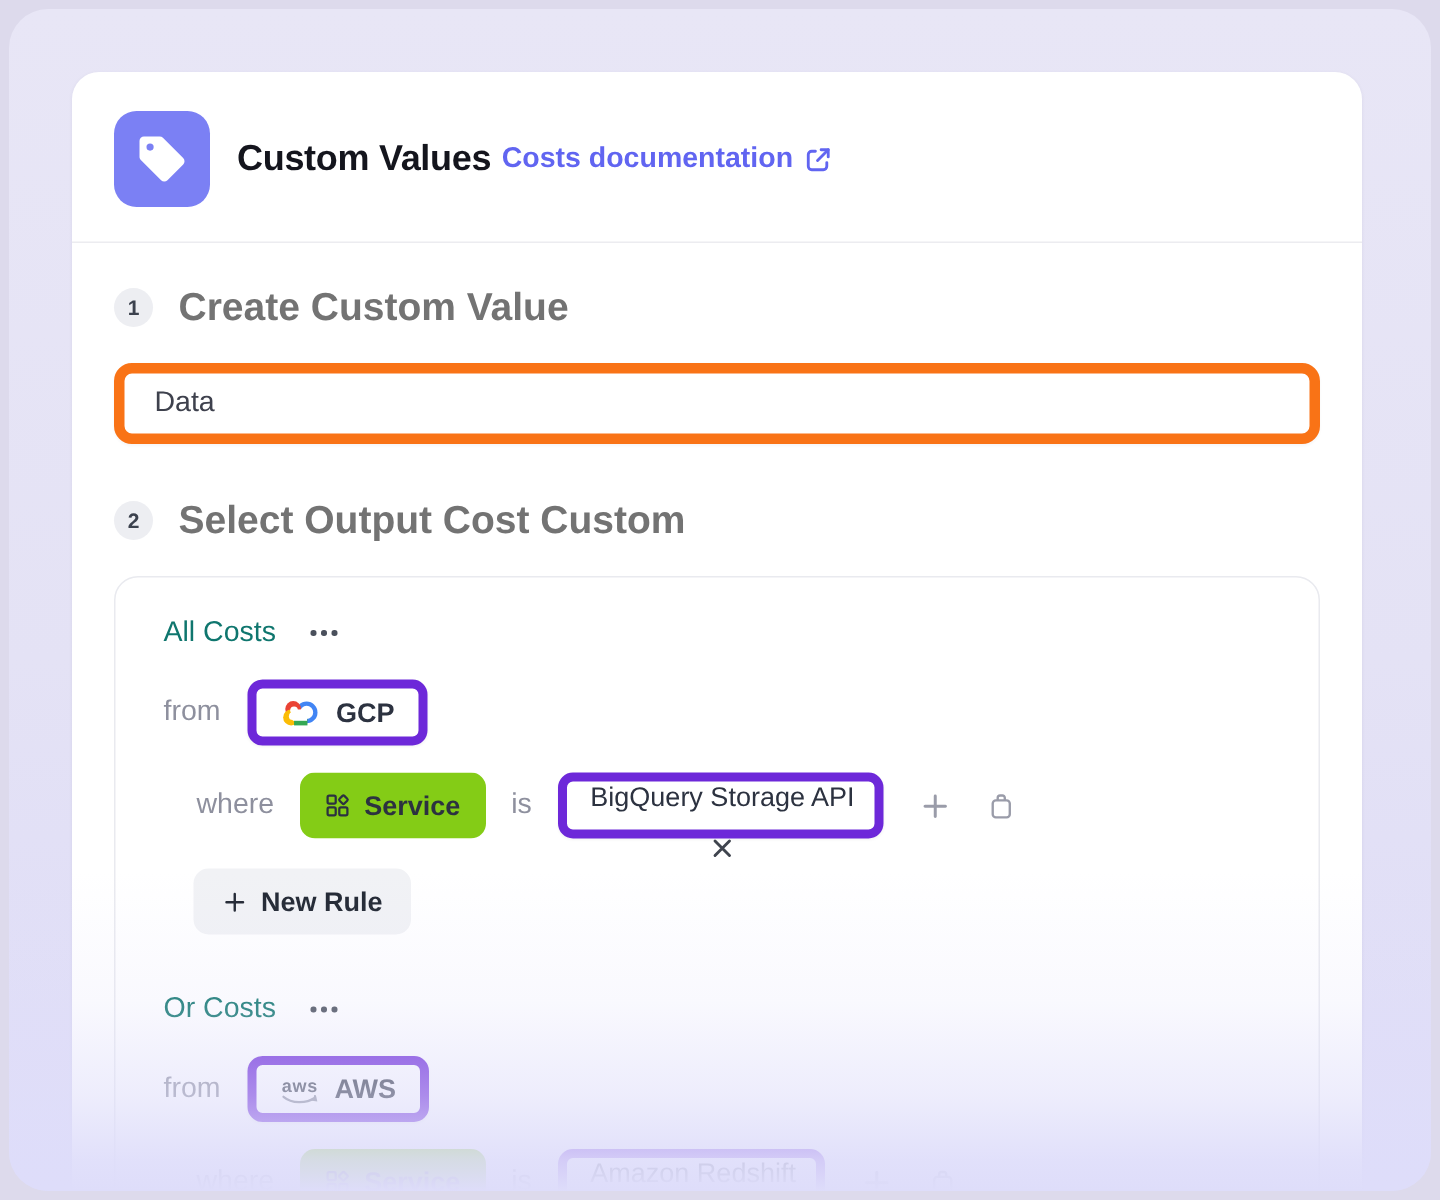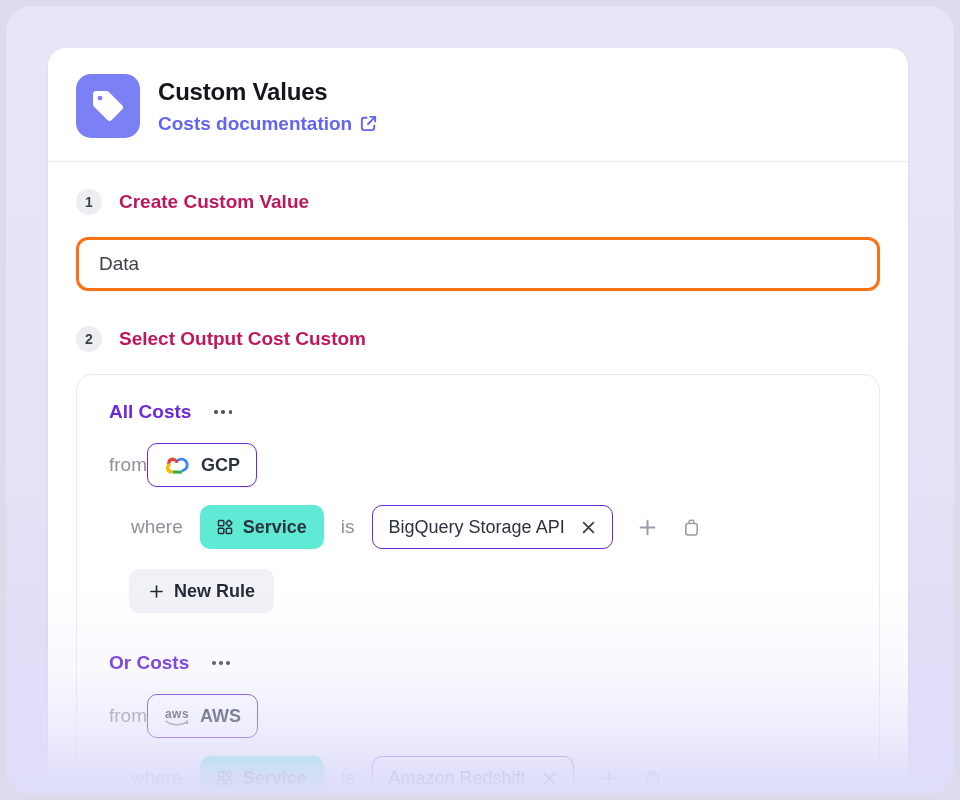--- a/index.html
+++ b/index.html
@@ -17,60 +17,60 @@
     position:absolute;left:42px;top:42px;right:46px;height:1100px;
     background:#ffffff;border-radius:18px;
     box-shadow:0 1px 3px rgba(25,28,60,.06);
   }
   
   .card-header{display:flex;align-items:center;gap:18px;padding:26px 28px 23px;}
   .app-icon{
     width:64px;height:64px;border-radius:15px;background:#7b80f4;flex:0 0 auto;
     display:flex;align-items:center;justify-content:center;
   }
-  .titles{display:flex;flex-direction:column;gap:7px;}
+  .titles{display:flex;flex-direction:row;gap:7px;}
   .page-title{font-size:24px;font-weight:700;color:#14151d;letter-spacing:-.2px;margin:0;}
   .page-subtitle{font-size:19px;color:#9a9ba8;display:flex;align-items:center;gap:8px;}
   .doc-link{color:#6165f1;font-weight:600;text-decoration:none;display:inline-flex;align-items:center;gap:7px;cursor:pointer;}
   .divider{border:none;border-top:1px solid #ececf0;margin:0;}
   
   .card-body{padding:27px 28px 0;}
   .step{display:flex;align-items:center;gap:17px;}
   .step-badge{
     width:26px;height:26px;border-radius:50%;background:#edeef2;color:#3c424e;
     font-size:14px;font-weight:700;display:flex;align-items:center;justify-content:center;
   }
-  .step-title{font-size:19px;font-weight:700;color:#be185d;}
+  .step-title{font-size:26px;font-weight:700;color:#737373;}
   .name-input{
     margin-top:22px;width:100%;box-sizing:border-box;height:54px;
-    border:3px solid #f97316;border-radius:12px;padding:0 20px;
+    border:7px solid #f97316;border-radius:12px;padding:0 20px;
     font-size:19px;color:#3e414d;background:#fff;outline:none;
     font-family:"Liberation Sans","DejaVu Sans",sans-serif;
     box-shadow:0 1px 2px rgba(16,24,40,.04);
   }
   .step-2{margin-top:35px;}
   .filters-card{
     margin-top:22px;border:1px solid #e9eaef;border-radius:16px;background:#fff;
     padding:26px 28px 28px 32px;height:520px;box-sizing:border-box;
   }
   .group-header{display:flex;align-items:center;gap:21px;}
-  .group-title{font-size:19px;font-weight:700;color:#6d28d9;}
+  .group-title{font-size:19px;font-weight:400;color:#0f766e;}
   .dots{display:inline-flex;gap:3.5px;align-items:center;cursor:pointer;padding:4px 2px;}
   .dots i{width:3.6px;height:3.6px;border-radius:50%;background:#4a505c;display:block;}
-  .from-row{margin-top:20px;display:flex;align-items:center;}
+  .from-row{margin-top:20px;display:flex;align-items:center;gap:18px;}
   .inline-label{font-size:19px;color:#8e909e;}
   .chip{
     height:44px;display:inline-flex;align-items:center;gap:10px;padding:0 16px;
     border-radius:10px;font-size:18px;font-weight:600;color:#2c3240;cursor:pointer;
     box-sizing:border-box;white-space:nowrap;
   }
-  .chip-outline{background:#fff;border:1px solid #6d28d9;box-shadow:0 1px 2px rgba(16,24,40,.05);}
-  .chip-soft{background:#5eead4;border:1px solid transparent;}
+  .chip-outline{background:#fff;border:6px solid #6d28d9;box-shadow:0 1px 2px rgba(16,24,40,.05);}
+  .chip-soft{background:#84cc16;border:1px solid transparent;}
   .rule-row{margin-top:18px;margin-left:22px;display:flex;align-items:center;gap:17px;text-align:center;}
-  .chip-value{gap:13px;padding-right:13px;font-weight:500;}
+  .chip-value{gap:13px;padding-right:13px;font-weight:500;flex-direction:column;}
   .icon-btn{display:inline-flex;align-items:center;justify-content:center;cursor:pointer;background:none;border:none;padding:3px;}
   .new-rule-btn{
     margin:20px 0 0 20px;height:44px;display:inline-flex;align-items:center;gap:9px;
     background:#f1f2f5;border:none;border-radius:10px;padding:0 19px;cursor:pointer;
     font-size:18px;font-weight:600;color:#1f2530;
     font-family:"Liberation Sans","DejaVu Sans",sans-serif;
   }
   .or-section{margin-top:39px;}
   .aws-logo{display:flex;flex-direction:column;align-items:center;line-height:1;margin-top:2px;}
   .aws-logo .aws-word{font-size:12px;font-weight:700;letter-spacing:.5px;color:#3b424e;}

